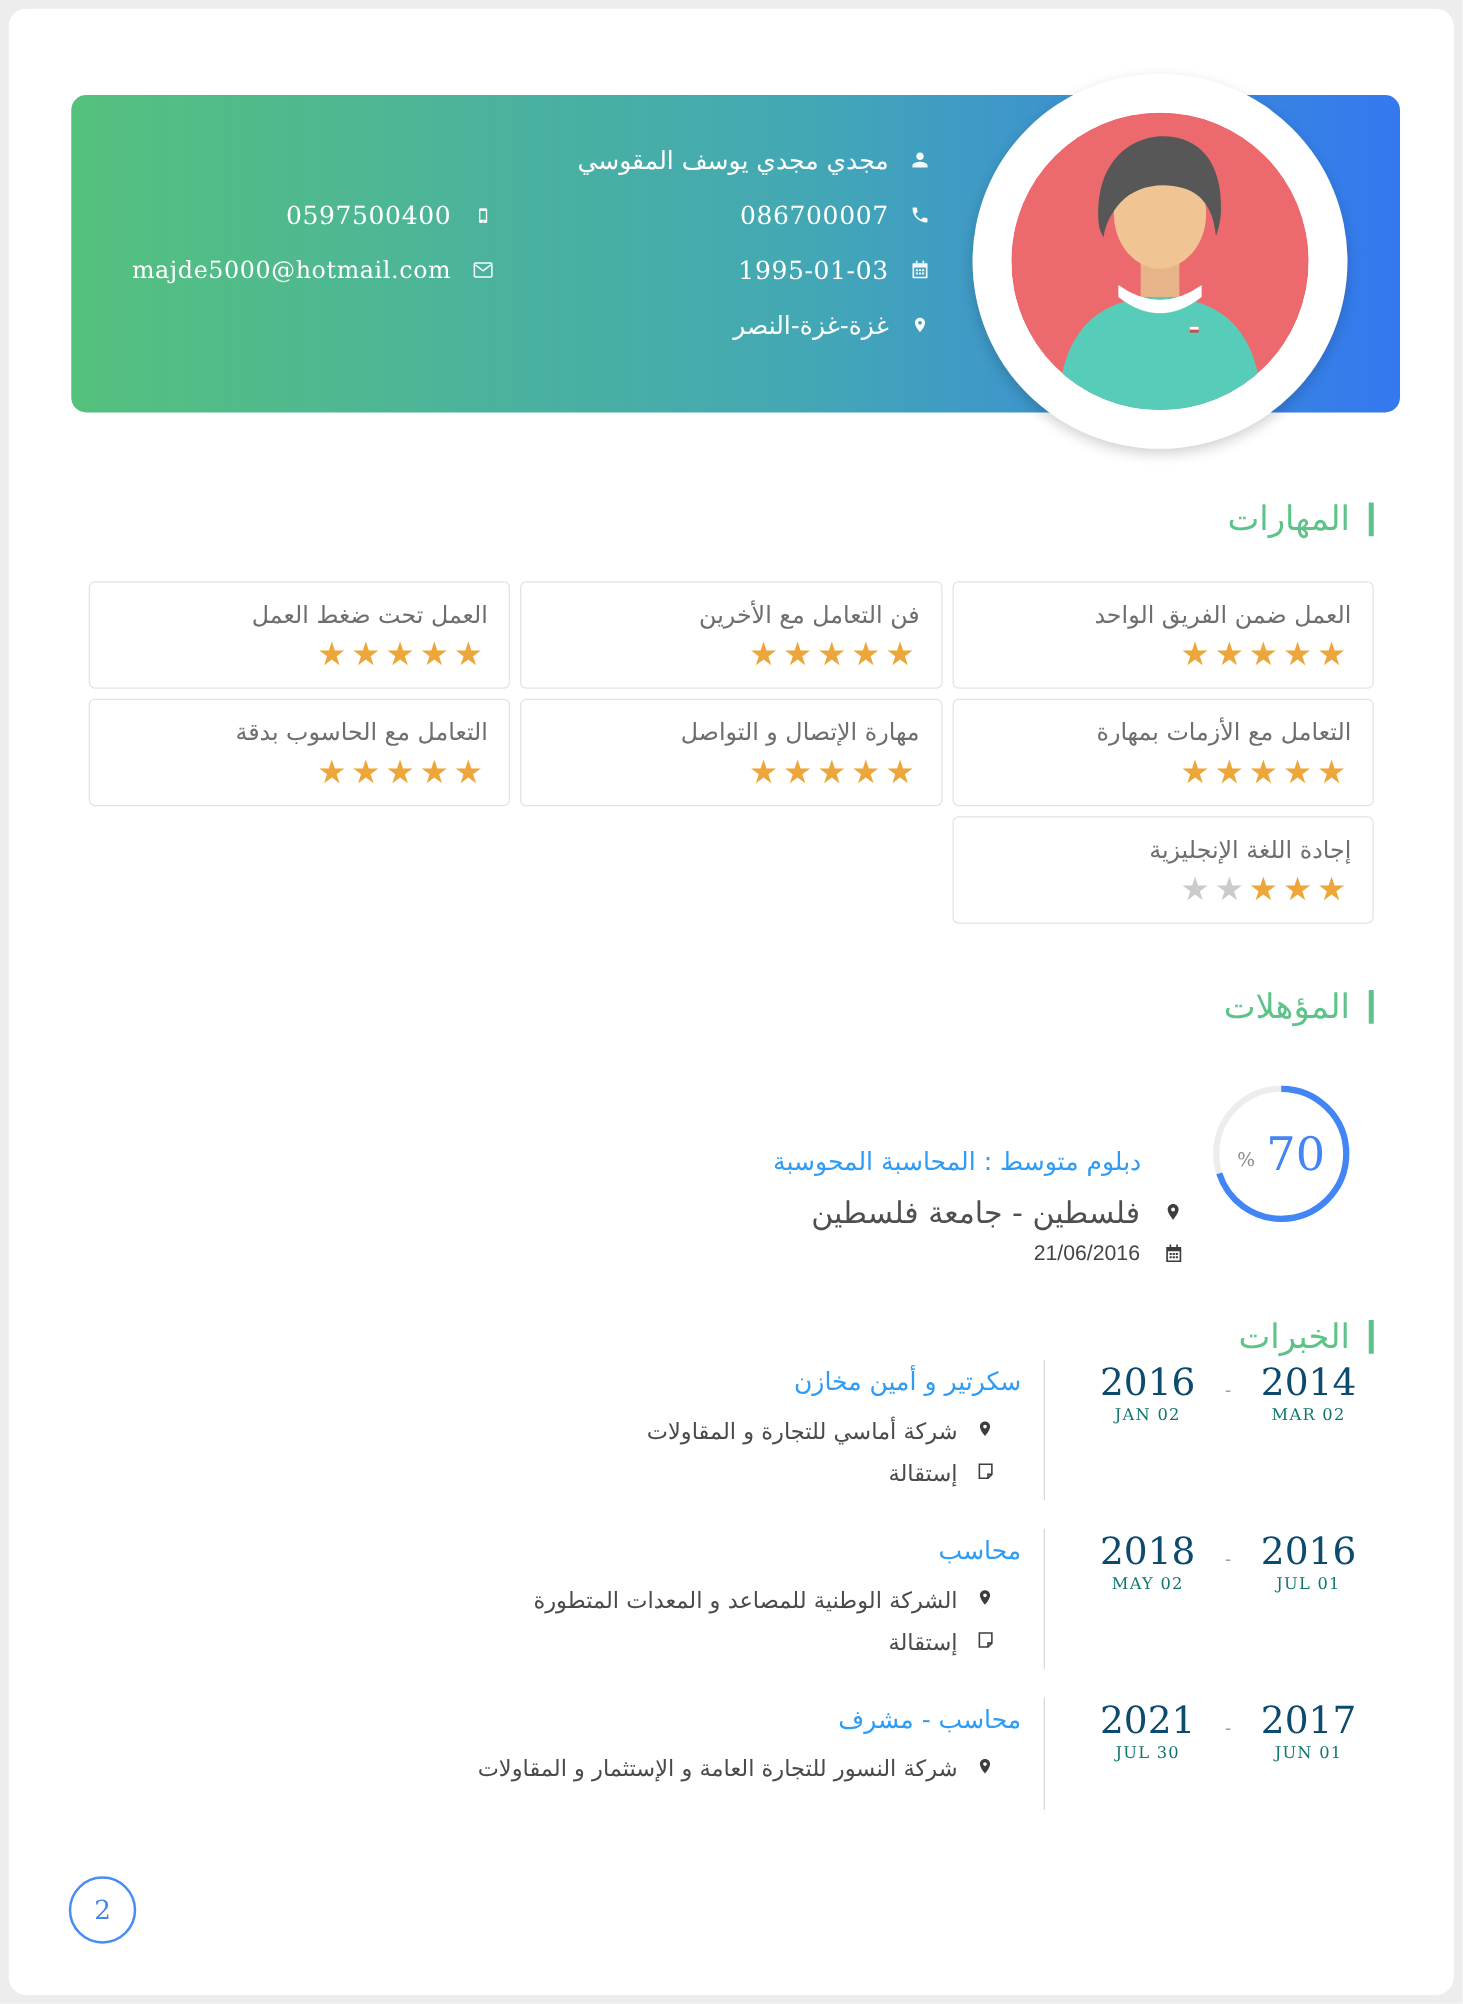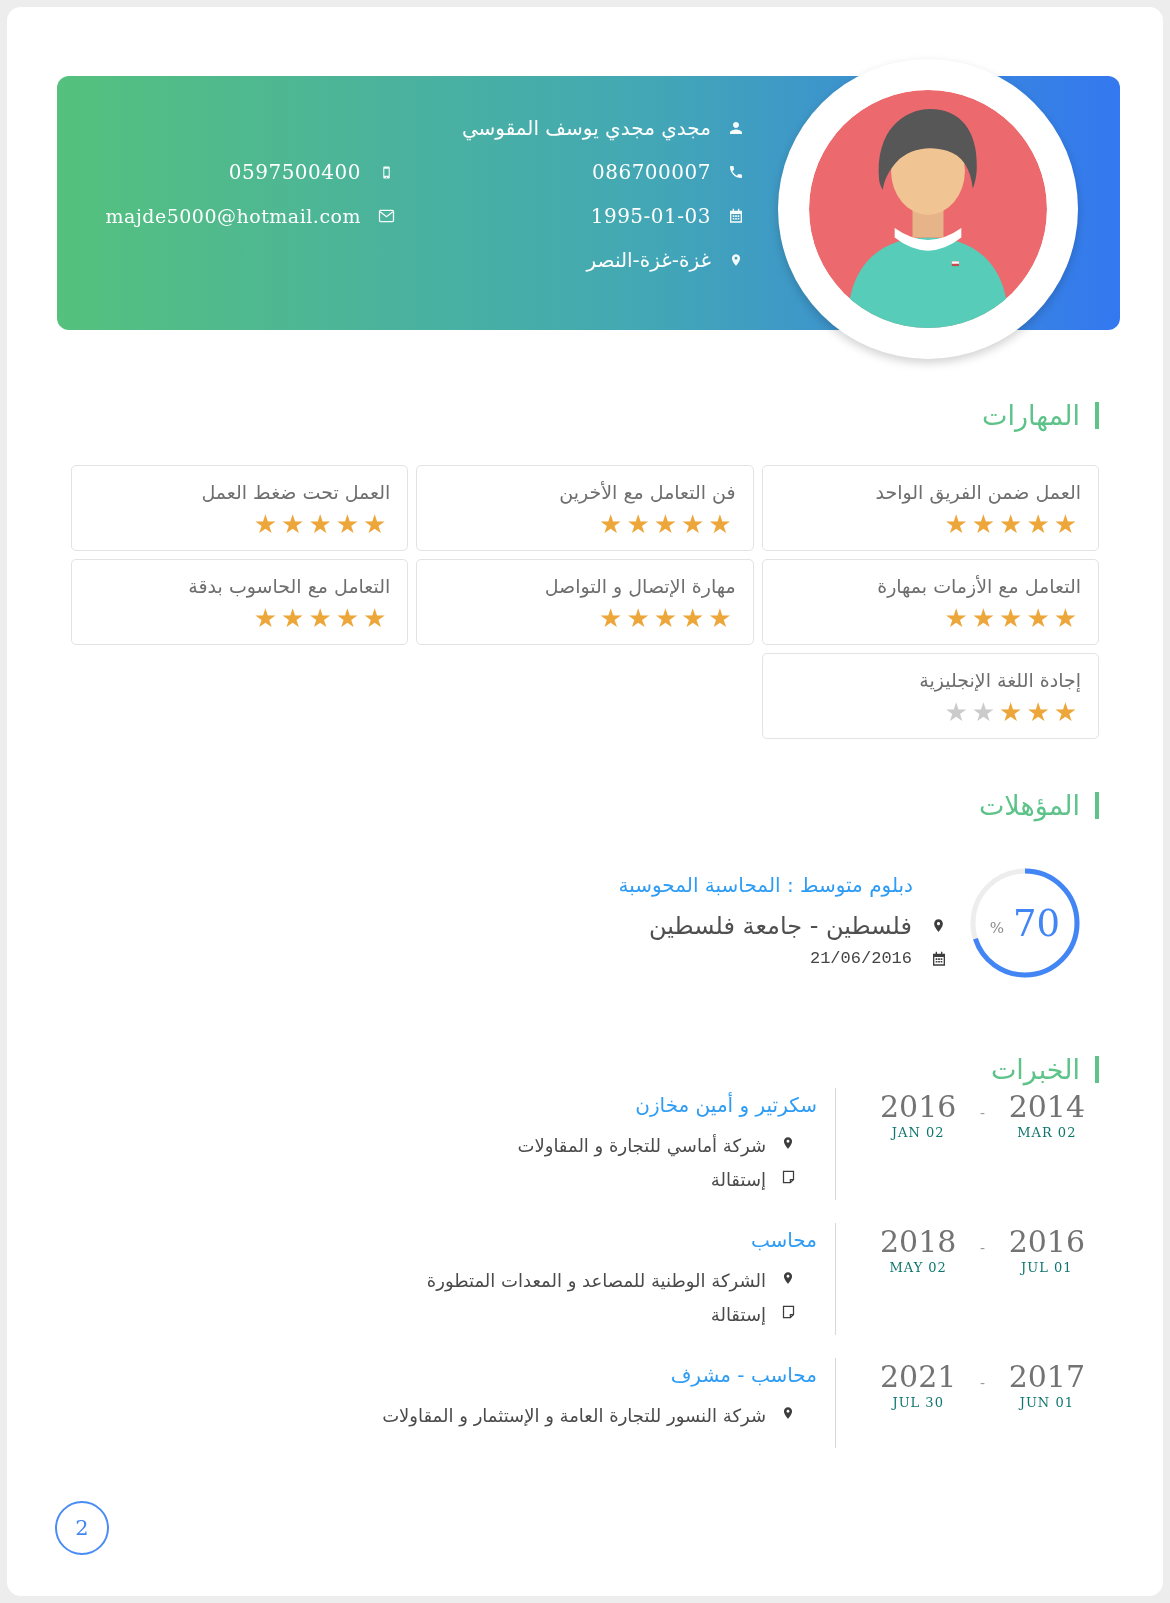--- a/index.html
+++ b/index.html
@@ -35,31 +35,31 @@
   .star.filled{color:#eda63a;}
   .star.empty{color:#cbcbcb;}
 
   
   .qual-circle{position:absolute;left:963px;top:861px;width:110px;height:110px;}
   .qual-circle svg{position:absolute;inset:0;}
   .qual-grade{position:absolute;inset:0;display:flex;align-items:center;justify-content:center;gap:9px;}
   .qual-grade .pct{font-size:15px;color:#8a8a8a;margin-top:10px;font-family:"DejaVu Serif",serif;}
   .qual-grade .num{font-size:37px;color:#4285f4;font-family:"DejaVu Serif",serif;}
   .qual-info{position:absolute;right:216px;top:866px;direction:rtl;}
-  .qual-degree{color:#2e9cf4;font-size:20px;margin-right:34px;margin-bottom:12px;white-space:nowrap;}
+  .qual-degree{color:#2e9cf4;font-size:20px;margin-right:34px;margin-bottom:12px;white-space:nowrap;margin-top:44px;}
   .qrow{display:flex;direction:rtl;align-items:center;gap:18px;height:33px;}
   .qrow .qicon{width:17px;height:17px;display:flex;align-items:center;justify-content:center;}
   .qrow .qtxt{font-size:24px;color:#4f4f4f;white-space:nowrap;}
-  .qrow .qdate{font-family:Liberation Mono, monospace;font-size:17px;color:#444;}
+  .qrow .qdate{font-family:Liberation Sans, sans-serif;font-size:17px;color:#444;}
 
   
   .exp-dates{position:absolute;right:78px;width:205px;display:flex;direction:rtl;
     justify-content:space-between;align-items:flex-start;}
   .exp-date{text-align:center;}
-  .exp-date .year{font-family:"DejaVu Serif",serif;font-size:30px;color:#737373;line-height:32px;}
+  .exp-date .year{font-family:"DejaVu Serif",serif;font-size:30px;color:#0c4a6e;line-height:32px;}
   .exp-date .sub{font-family:"DejaVu Serif",serif;font-size:13px;color:#0f766e;letter-spacing:1px;margin-top:2px;}
   .exp-sep{color:#999;font-size:14px;margin-top:14px;}
   .exp-divider{position:absolute;left:828px;width:1px;background:#d8d8d8;}
   .exp-body{position:absolute;right:346px;direction:rtl;}
   .exp-title{color:#2e9cf4;font-size:20px;margin-bottom:18px;white-space:nowrap;}
   .erow{display:flex;direction:rtl;align-items:flex-start;gap:14px;padding-right:21px;height:34px;}
   .erow .eicon{width:16px;height:16px;display:flex;align-items:center;justify-content:center;}
   .erow .etxt{font-size:18px;color:#4a4a4a;white-space:nowrap;}
 
   .e1-dates{top:1084px;} .e1-body{top:1086px;} .e1-div{top:1081px;height:112px;}

